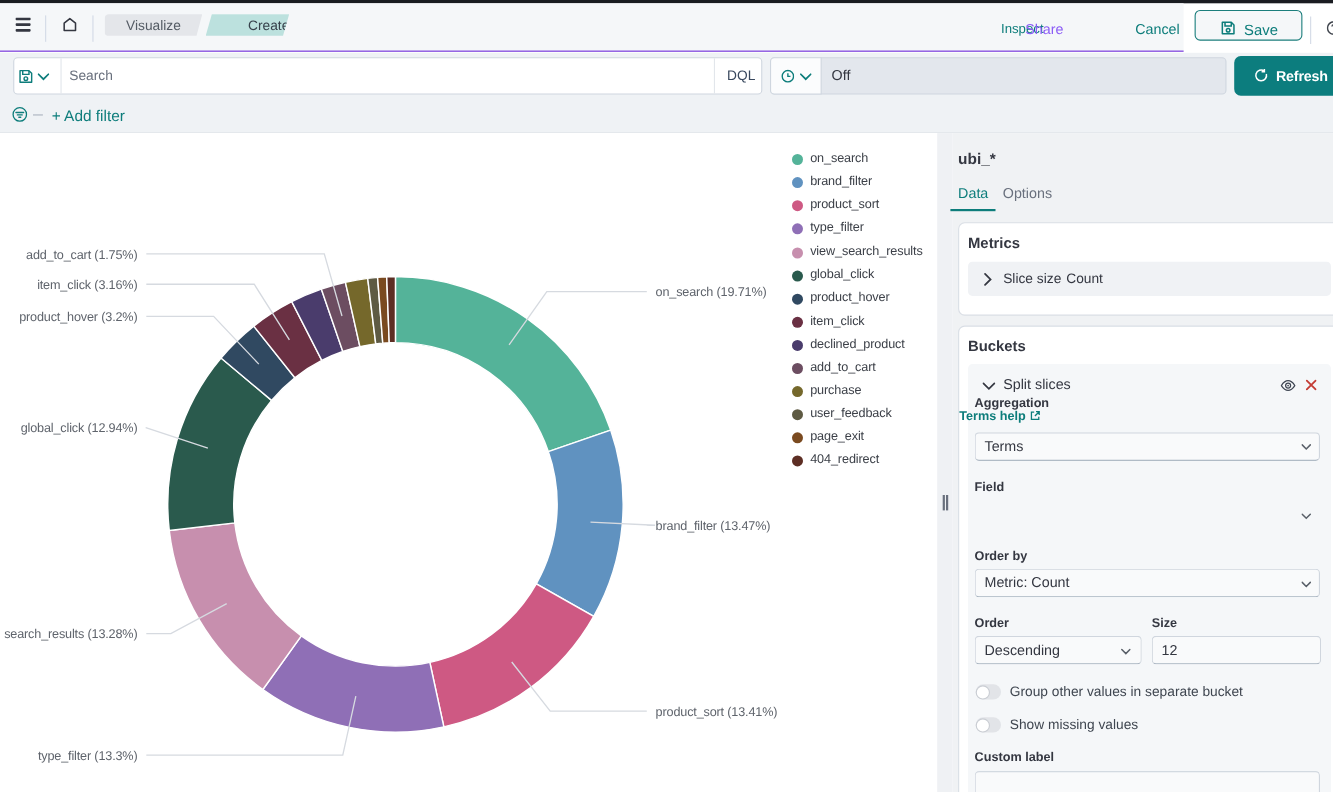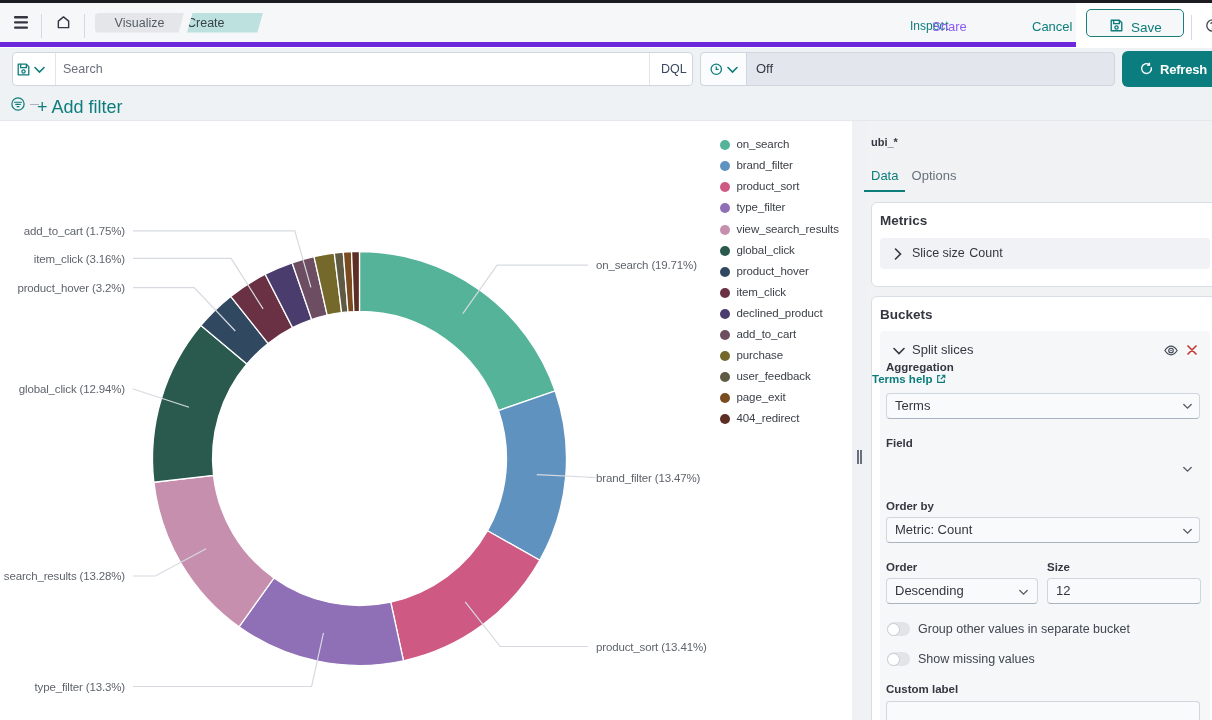--- a/index.html
+++ b/index.html
@@ -1,21 +1,21 @@
 <!DOCTYPE html>
 <html><head>
 <meta charset="utf-8">
 <style>
 * { margin:0; padding:0; box-sizing:border-box; }
 html,body { width:1212px; height:720px; overflow:hidden; background:#fff;
   font-family:"Liberation Sans",sans-serif; }
 .abs { position:absolute; }
 #topstrip { position:absolute; left:0; top:0; width:1212px; height:3px; background:#1a1c21; }
 #header { position:absolute; left:0; top:3px; width:1076px; height:44px; background:#f5f7f9;
-  border-bottom:5px solid #6d28d9; }
+  border-bottom:1px solid #6d28d9; }
 .vsep { position:absolute; width:1px; background:#d3dae6; }
 #querybar { position:absolute; left:0; top:48px; width:1212px; height:42px; background:#eff2f5; }
 #filterbar { position:absolute; left:0; top:90px; width:1212px; height:31px; background:#eff2f5;
   border-bottom:1px solid #e4e8ec; }
 #main { position:absolute; left:0; top:121px; width:1212px; height:599px; background:#fff; }
 #resizer { position:absolute; left:852px; top:0; width:14px; height:599px; background:#eff1f4; }
 #panel { position:absolute; left:866px; top:0; width:346px; height:599px; background:#f0f2f4; }
 .card { position:absolute; left:5px; width:352px; background:#fff; border:1px solid #d9dee5;
   border-radius:6px; }
 .lbl { position:absolute; font-size:11.5px; font-weight:bold; color:#343741; }
@@ -40,21 +40,21 @@
   <div class="vsep" style="left:41px;top:11px;height:24px"></div>
   <svg class="abs" style="left:56px;top:12px" width="15" height="15" viewBox="0 0 16 16">
     <path d="M2.5 6.5 L8 2 L13.5 6.5 L13.5 13.5 L2.5 13.5 Z" fill="none" stroke="#343741" stroke-width="1.5" stroke-linejoin="round"></path>
   </svg>
   <div class="vsep" style="left:84px;top:11px;height:24px"></div>
   <div class="abs" style="left:95px;top:9.5px;width:89px;height:20px;background:#e4e6ea;
     border-radius:4px 0 0 4px;clip-path:polygon(0 0,100% 0,94% 100%,0 100%);
     font-size:12.5px;color:#545b64;text-align:center;line-height:20px">Visualize</div>
   <div class="abs" style="left:187px;top:9.5px;width:76px;height:20px;background:#bce1de;
     clip-path:polygon(7.5% 0,100% 0,92.5% 100%,0 100%);
-    font-size:12.5px;color:#37424c;text-align:left;line-height:20px">Create</div>
+    font-size:12.5px;color:#37424c;text-align:right;line-height:20px">Create</div>
   <div class="abs" style="left:910px;top:15.5px;font-size:12px;color:#0d7d7b">Inspect</div>
   <div class="abs" style="left:932px;top:15.5px;font-size:13px;color:#8b5cf6">Share</div>
   <div class="abs" style="left:1032px;top:15.5px;font-size:13px;color:#0d7d7b">Cancel</div>
   <div class="abs" style="left:1086px;top:6.4px;width:97.5px;height:27.7px;border:1px solid #1b7e7c;
     border-radius:5px;background:#f5f7f9"></div>
   <svg class="abs" style="left:1109.5px;top:15.5px" width="13" height="13" viewBox="0 0 16 16">
     <path d="M1.5 1.5 h10 L14.5 4.5 V14.5 H1.5 Z" fill="none" stroke="#0d7d7b" stroke-width="1.7" stroke-linejoin="round"></path>
     <path d="M4.5 1.5 v4.2 h7 V1.8" fill="none" stroke="#0d7d7b" stroke-width="1.7"></path>
     <circle cx="8" cy="10.5" r="2" fill="none" stroke="#0d7d7b" stroke-width="1.7"></circle>
   </svg>
@@ -101,21 +101,21 @@
   </svg>
   <div class="abs" style="left:1160px;top:13.5px;font-size:13px;font-weight:bold;color:#fff;letter-spacing:-0.2px">Refresh</div>
 </div>
 
 <div id="filterbar">
   <svg class="abs" style="left:11px;top:7px" width="14" height="14" viewBox="0 0 16 16">
     <circle cx="8" cy="8" r="7" fill="none" stroke="#0d7d7b" stroke-width="1.4"></circle>
     <path d="M4 6 h8 M5.5 8.5 h5 M7 11 h2" stroke="#0d7d7b" stroke-width="1.4" stroke-linecap="round"></path>
   </svg>
   <div class="abs" style="left:30px;top:13.5px;width:8.5px;height:1.5px;background:#aab2be"></div>
-  <div class="abs" style="left:37px;top:7px;font-size:18px;color:#0d7d7b">+ Add filter</div>
+  <div class="abs" style="left:47px;top:7px;font-size:14px;color:#0d7d7b">+ Add filter</div>
 </div>
 
 <div id="main">
   <div class="abs" style="left:0;top:0;width:852px;height:599px;background:#fff">
     <svg width="860" height="599" viewBox="0 0 860 599" style="position:absolute;left:0;top:0" font-family="'Liberation Sans',sans-serif">
         <path d="M359.50,130.50 A207.0,207.0 0 0 1 555.17,269.96 L498.45,289.53 A147.0,147.0 0 0 0 359.50,190.50 Z" fill="#54B399" stroke="#ffffff" stroke-width="1.3"></path>
         <path d="M555.17,269.96 A207.0,207.0 0 0 1 539.76,439.27 L487.51,409.77 A147.0,147.0 0 0 0 498.45,289.53 Z" fill="#6092C0" stroke="#ffffff" stroke-width="1.3"></path>
         <path d="M539.76,439.27 A207.0,207.0 0 0 1 403.51,539.77 L390.76,481.14 A147.0,147.0 0 0 0 487.51,409.77 Z" fill="#CE5983" stroke="#ffffff" stroke-width="1.3"></path>
         <path d="M403.51,539.77 A207.0,207.0 0 0 1 238.99,505.80 L273.92,457.02 A147.0,147.0 0 0 0 390.76,481.14 Z" fill="#8F6FB6" stroke="#ffffff" stroke-width="1.3"></path>
         <path d="M238.99,505.80 A207.0,207.0 0 0 1 153.87,361.25 L213.47,354.37 A147.0,147.0 0 0 0 273.92,457.02 Z" fill="#C78FAE" stroke="#ffffff" stroke-width="1.3"></path>
@@ -176,21 +176,21 @@
         <div style="position:absolute;left:736.5px;top:270.3px;font-size:11.5px;color:#3c4048;letter-spacing:-0.1px">page_exit</div>
         <div style="position:absolute;left:720px;top:293.40000000000003px;width:10px;height:10px;border-radius:50%;background:#5D2E24"></div>
         <div style="position:absolute;left:736.5px;top:291.40000000000003px;font-size:11.5px;color:#3c4048;letter-spacing:-0.1px">404_redirect</div>
       </div>
   </div>
   <div id="resizer">
     <div class="abs" style="left:5px;top:329px;width:1.5px;height:14px;background:#69707d"></div>
     <div class="abs" style="left:8px;top:329px;width:1.5px;height:14px;background:#69707d"></div>
   </div>
   <div id="panel">
-    <div class="abs" style="left:5px;top:15px;font-size:11px;font-weight:bold;color:#343741">ubi_*</div>
+    <div class="abs" style="left:5px;top:15px;font-size:14px;font-weight:bold;color:#343741">ubi_*</div>
     <div class="abs" style="left:5px;top:47px;font-size:13px;color:#0d7d7b">Data</div>
     <div class="abs" style="left:45.6px;top:47px;font-size:13px;color:#69707d">Options</div>
     <div class="abs" style="left:-2.5px;top:69px;width:41px;height:2px;background:#0d7d7b"></div>
 
     <div class="card" style="top:81px;height:85px">
       <div class="abs" style="left:8px;top:10px;font-size:13.5px;font-weight:bold;color:#343741">Metrics</div>
       <div class="abs" style="left:8px;top:35px;width:330px;height:31px;background:#f0f2f5;border-radius:4px">
         <svg class="abs" style="left:14px;top:10px" width="8" height="12" viewBox="0 0 8 12">
           <path d="M1.5 1 L6.5 6 L1.5 11" fill="none" stroke="#343741" stroke-width="1.6" stroke-linecap="round"></path>
         </svg>

